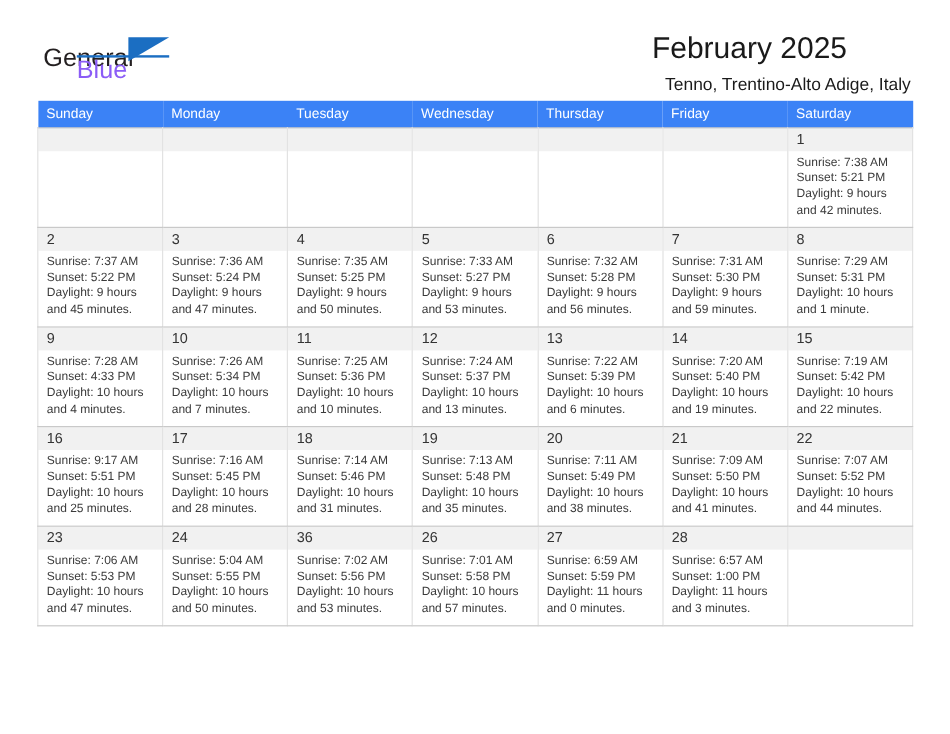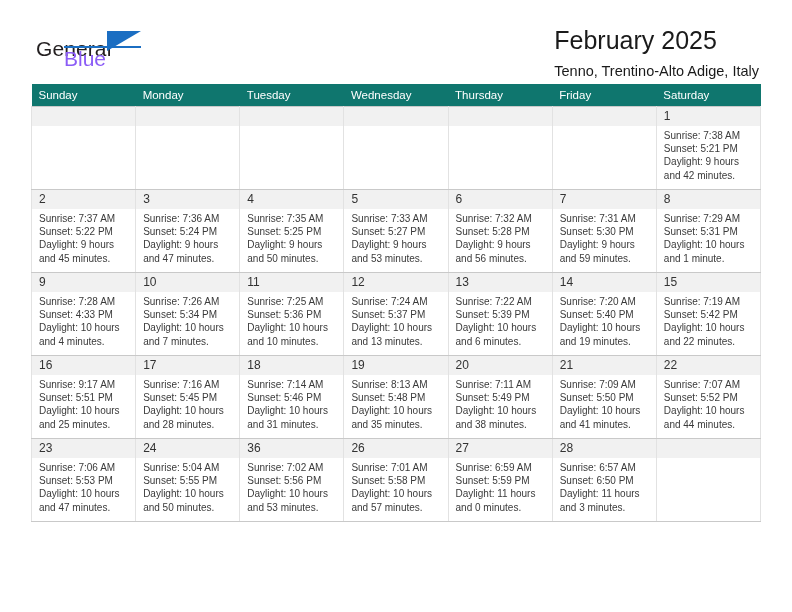--- a/index.html
+++ b/index.html
@@ -78,33 +78,33 @@
     font-size: 25px;
     color: #1a1a1a;
     line-height: 29px;
     font-weight: normal;
     margin: 0;
   }
   .cal-subtitle {
     font-size: 14.5px;
     color: #1a1a1a;
     line-height: 20px;
-    margin: 6px 0 0 0;
+    margin: 6px 0 0 11px;
     font-weight: normal;
   }
 
   
   .calendar {
     width: 730px;
     border-collapse: collapse;
     table-layout: fixed;
     margin-top: 12px;
   }
   .calendar th {
-    background: #0f766e;
+    background: #3b82f6;
     color: #ffffff;
     font-size: 11.5px;
     font-weight: normal;
     text-align: left;
     padding: 5px 0 5px 7px;
     height: 12px;
     border: none;
   }
   .calendar td {
     vertical-align: top;
@@ -409,21 +409,21 @@
                 <div>Sunset: 5:46 PM</div>
                 <div>Daylight: 10 hours</div>
                 <div>and 31 minutes.</div>
               </div>
             </div>
           </td>
           <td>
             <div class="cell-inner">
               <span class="daynum">19</span>
               <div class="info">
-                <div>Sunrise: 8:13 AM</div>
+                <div>Sunrise: 7:13 AM</div>
                 <div>Sunset: 5:48 PM</div>
                 <div>Daylight: 10 hours</div>
                 <div>and 35 minutes.</div>
               </div>
             </div>
           </td>
           <td>
             <div class="cell-inner">
               <span class="daynum">20</span>
               <div class="info">
@@ -511,21 +511,21 @@
                 <div>Daylight: 11 hours</div>
                 <div>and 0 minutes.</div>
               </div>
             </div>
           </td>
           <td>
             <div class="cell-inner">
               <span class="daynum">28</span>
               <div class="info">
                 <div>Sunrise: 6:57 AM</div>
-                <div>Sunset: 6:50 PM</div>
+                <div>Sunset: 1:00 PM</div>
                 <div>Daylight: 11 hours</div>
                 <div>and 3 minutes.</div>
               </div>
             </div>
           </td>
           <td class="empty">
             <div class="cell-inner">
               <span class="daynum">&nbsp;</span>
             </div>
           </td>

